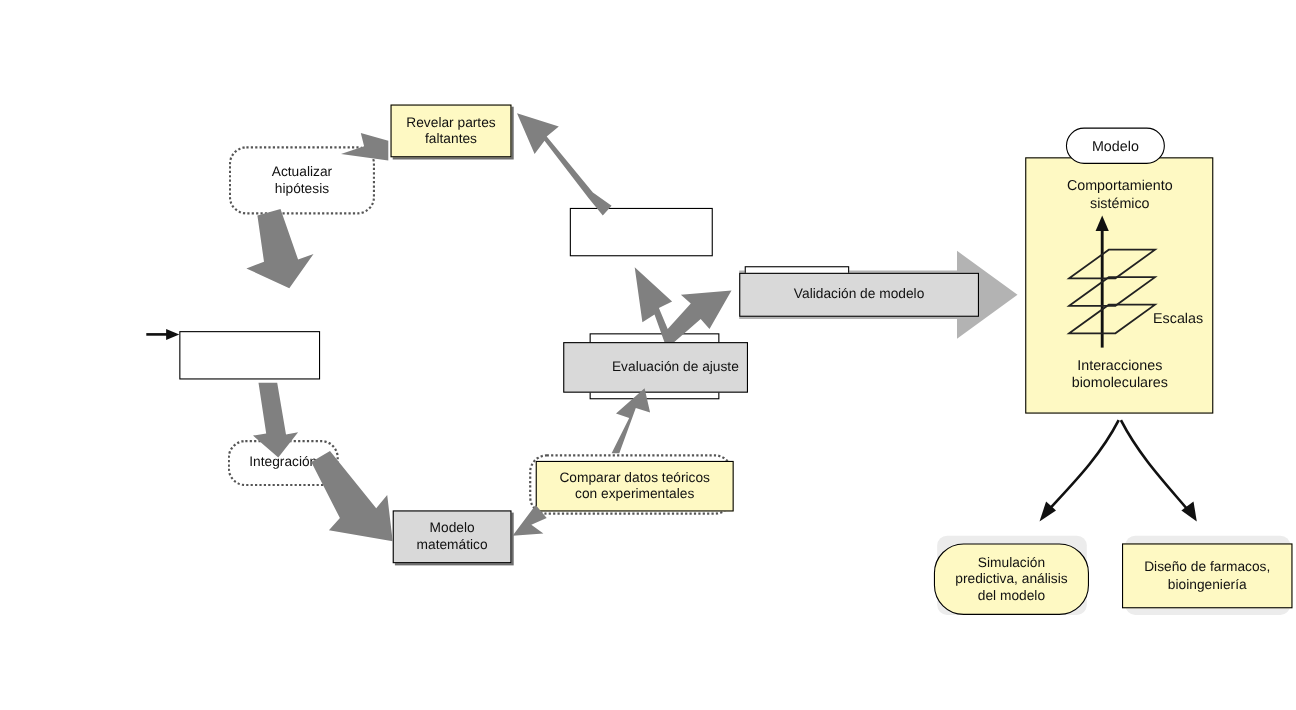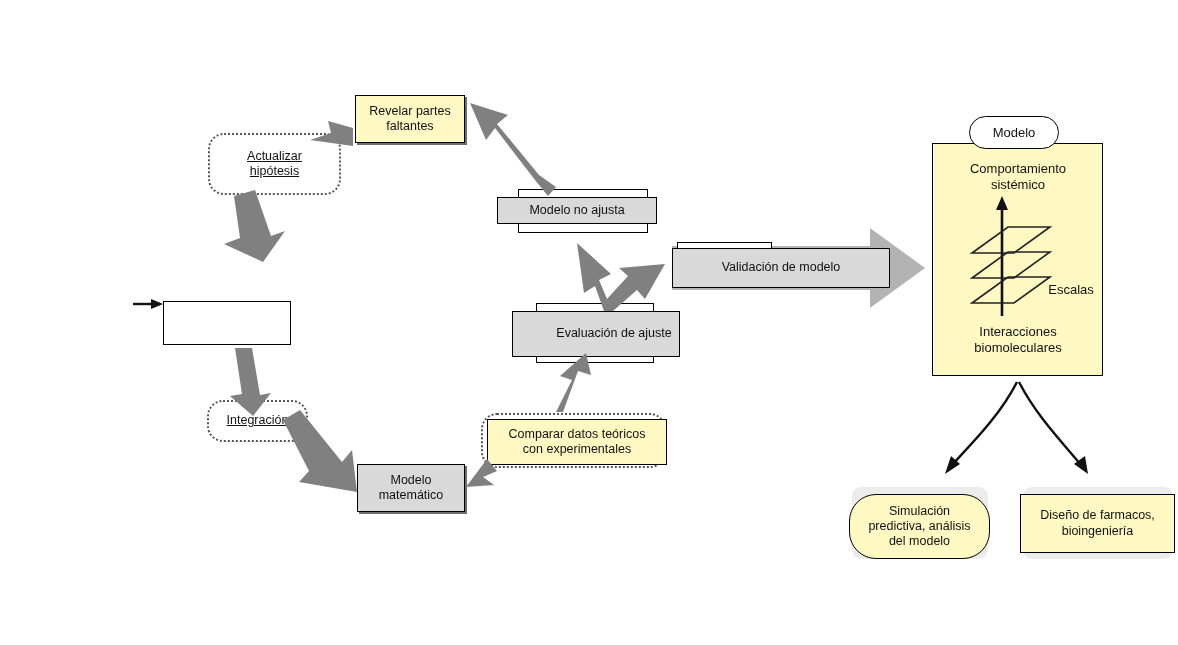--- a/index.html
+++ b/index.html
@@ -22,21 +22,20 @@
     color:#111;
     white-space:pre-line;
   }
   .gray{background:#d9d9d9;border:1px solid #000;}
   .white{background:#fef9c3;border:1px solid #000;}
   .shadow{box-shadow:2px 2px 0 #6e6e6e;}
   .dotted{
     background:transparent;
     border:2px dotted #555;
     border-radius:16px;
-    text-decoration:underline;
   }
   .plain{background:transparent;border:none;}
 
   
   .backplate{
     position:absolute;
     background:#f2f2f2;
     border:1px solid #000;
     box-sizing:border-box;
   }
@@ -57,21 +56,20 @@
 
   <div class="backplate" style="left:163px;top:301px;width:128px;height:44px;background:#ffffff;"></div>
 
   <div class="node dotted" style="left:208px;top:133px;width:133px;height:62px;font-size:12.5px;">Actualizar
 hipótesis</div>
 
   <div class="node white shadow" style="left:355px;top:95px;width:110px;height:48px;font-size:12.5px;">Revelar partes
 faltantes</div>
 
   <div class="backplate" style="left:518px;top:189px;width:130px;height:44px;background:#ffffff;"></div>
-  <div class="node gray" style="left:497px;top:197px;width:160px;height:27px;font-size:12.5px;">Modelo no ajusta</div>
 
   <div class="backplate" style="left:536px;top:303px;width:118px;height:60px;background:#ffffff;"></div>
   <div class="node gray" style="left:512px;top:311px;width:168px;height:46px;font-size:12.5px;padding-left:36px;">Evaluación de  ajuste</div>
 
   <div class="backplate" style="left:677px;top:242px;width:95px;height:44px;background:#ffffff;"></div>
   <div class="node gray" style="left:672px;top:248px;width:218px;height:40px;font-size:12.5px;">Validación de modelo</div>
 
   <div class="node dotted" style="left:207px;top:400px;width:101px;height:42px;font-size:12.5px;">Integración</div>
 
   <div class="node gray shadow" style="left:357px;top:464px;width:108px;height:48px;font-size:12.5px;">Modelo

